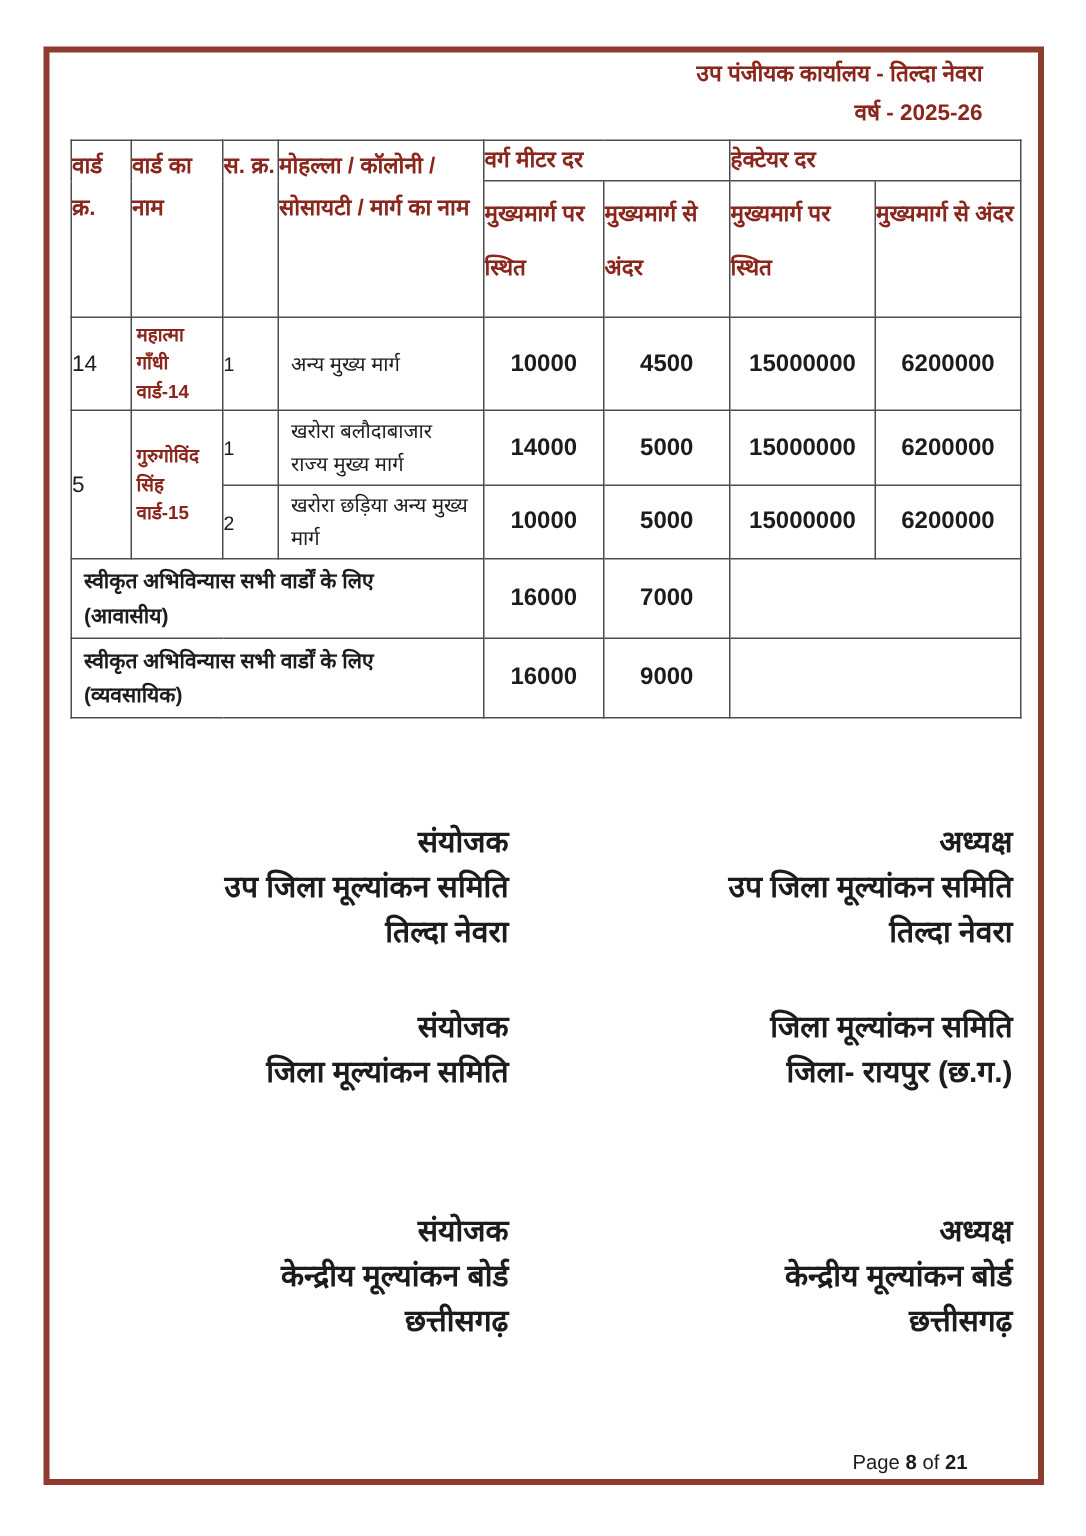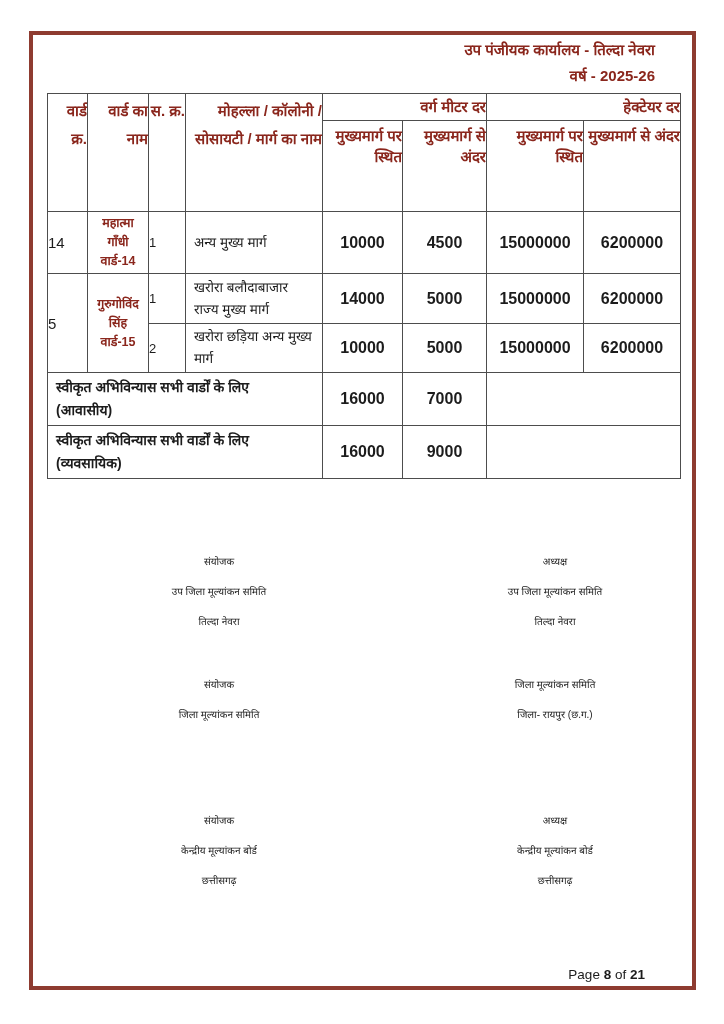--- a/index.html
+++ b/index.html
@@ -44,52 +44,52 @@
   }
   .rate-table th, .rate-table td {
     border: 1px solid var(--grid, #4d4d4d);
     padding: 0;
     overflow: hidden;
   }
   .rate-table th {
     color: var(--maroon, #8a261c);
     font-weight: bold;
     font-size: 15px;
-    text-align: right;
+    text-align: left;
   }
   .th-span {
     vertical-align: top;
     padding-top: 3px !important;
     line-height: 28px;
   }
   .th-group {
     height: 26px;
     vertical-align: middle;
     line-height: 24px;
   }
   .th-sub {
     height: 86px;
     vertical-align: top;
     padding-top: 4px !important;
-    line-height: 21px;
+    line-height: 36px;
     margin-top: 36px;
   }
   .cell-center {
     vertical-align: middle;
   }
   .ward-no {
     font-size: 15px;
     color: var(--ink, #1c1c1c);
   }
   .ward-name {
     color: var(--maroon, #8a261c);
     font-weight: bold;
     font-size: 12.5px;
     line-height: 19px;
-    text-align: center;
+    text-align: left;
     vertical-align: middle;
     padding: 2px 3px !important;
   }
   .serial-no {
     font-size: 13px;
   }
   .mohalla {
     text-align: left;
     vertical-align: middle;
     font-size: 13.5px;
@@ -114,23 +114,23 @@
   }
   .summary-label .qual { display: block; }
   .sig-row {
     position: absolute;
     left: 47px;
     width: 633px;
   }
   .sig-col {
     position: absolute;
     width: 240px;
-    text-align: center;
-    font-size: 10px;
-    font-weight: 400;
+    text-align: right;
+    font-size: 20px;
+    font-weight: 700;
     line-height: 30px;
     color: var(--ink, #1c1c1c);
   }
   .sig-left { left: 52px; }
   .sig-right { left: 388px; }
   .sig-row-1 { top: 547px; }
   .sig-row-2 { top: 670px; }
   .sig-row-3 { top: 806px; }
   .page-footer {
     position: absolute;

